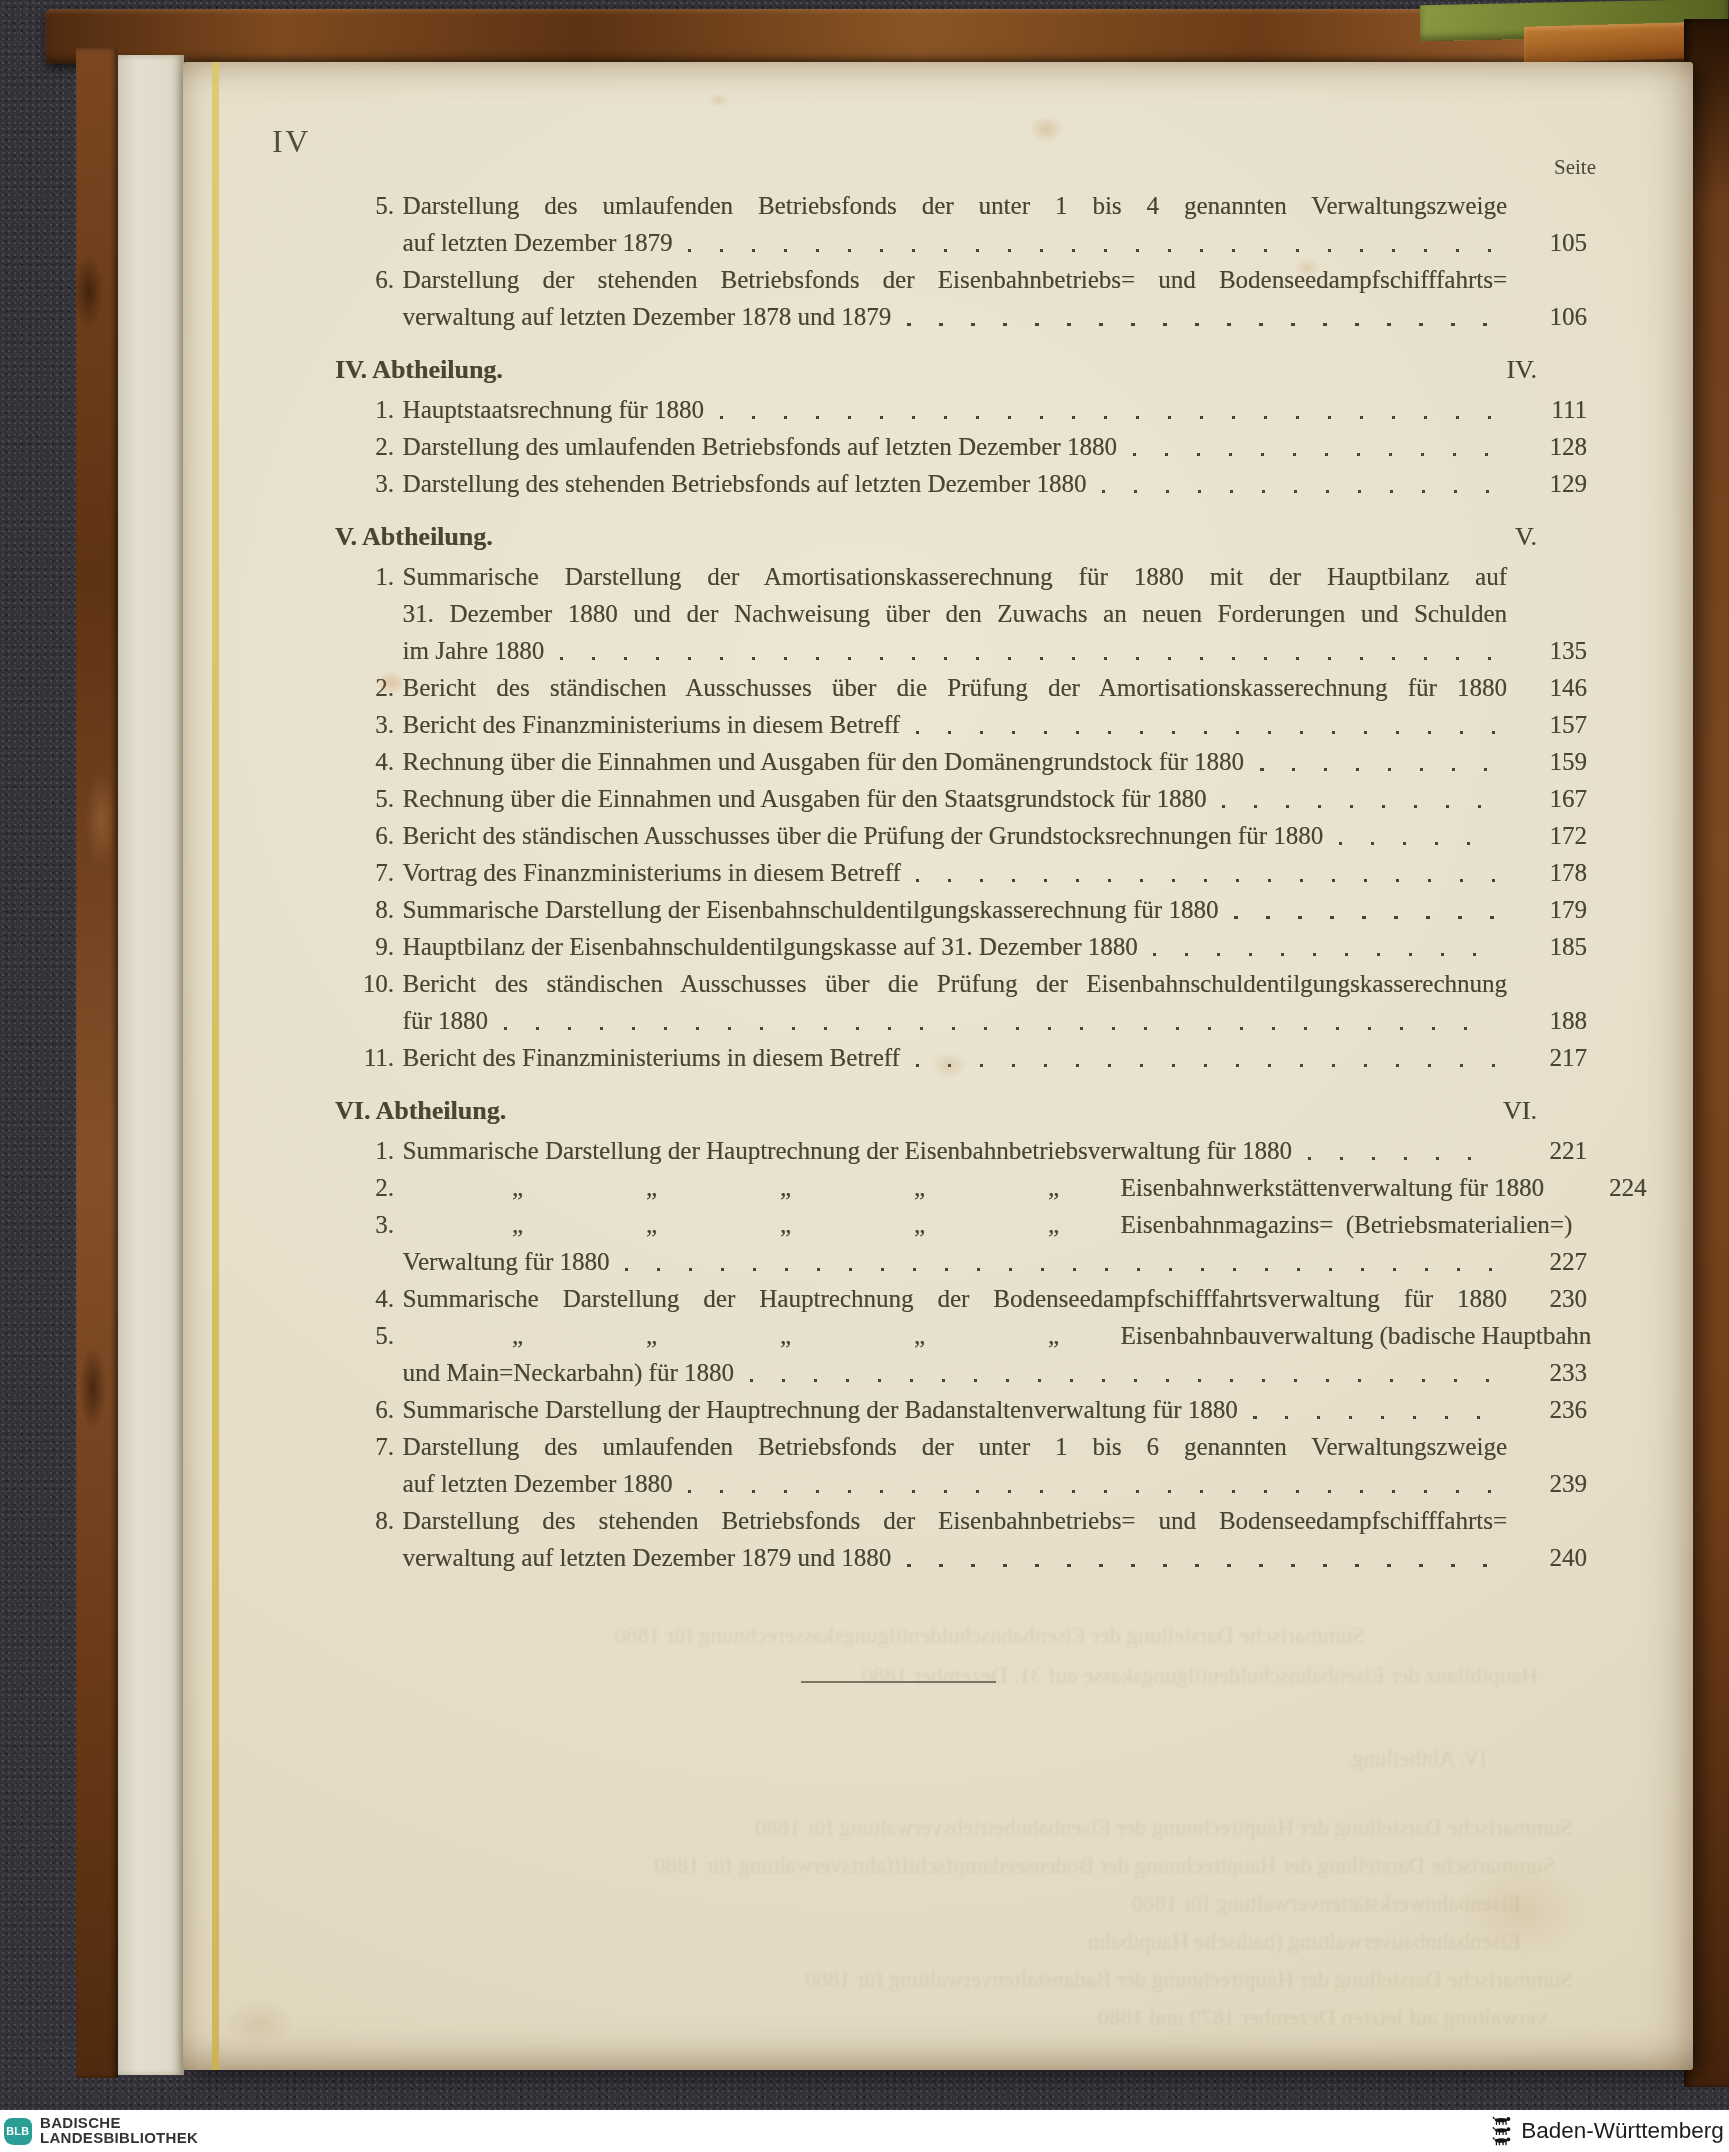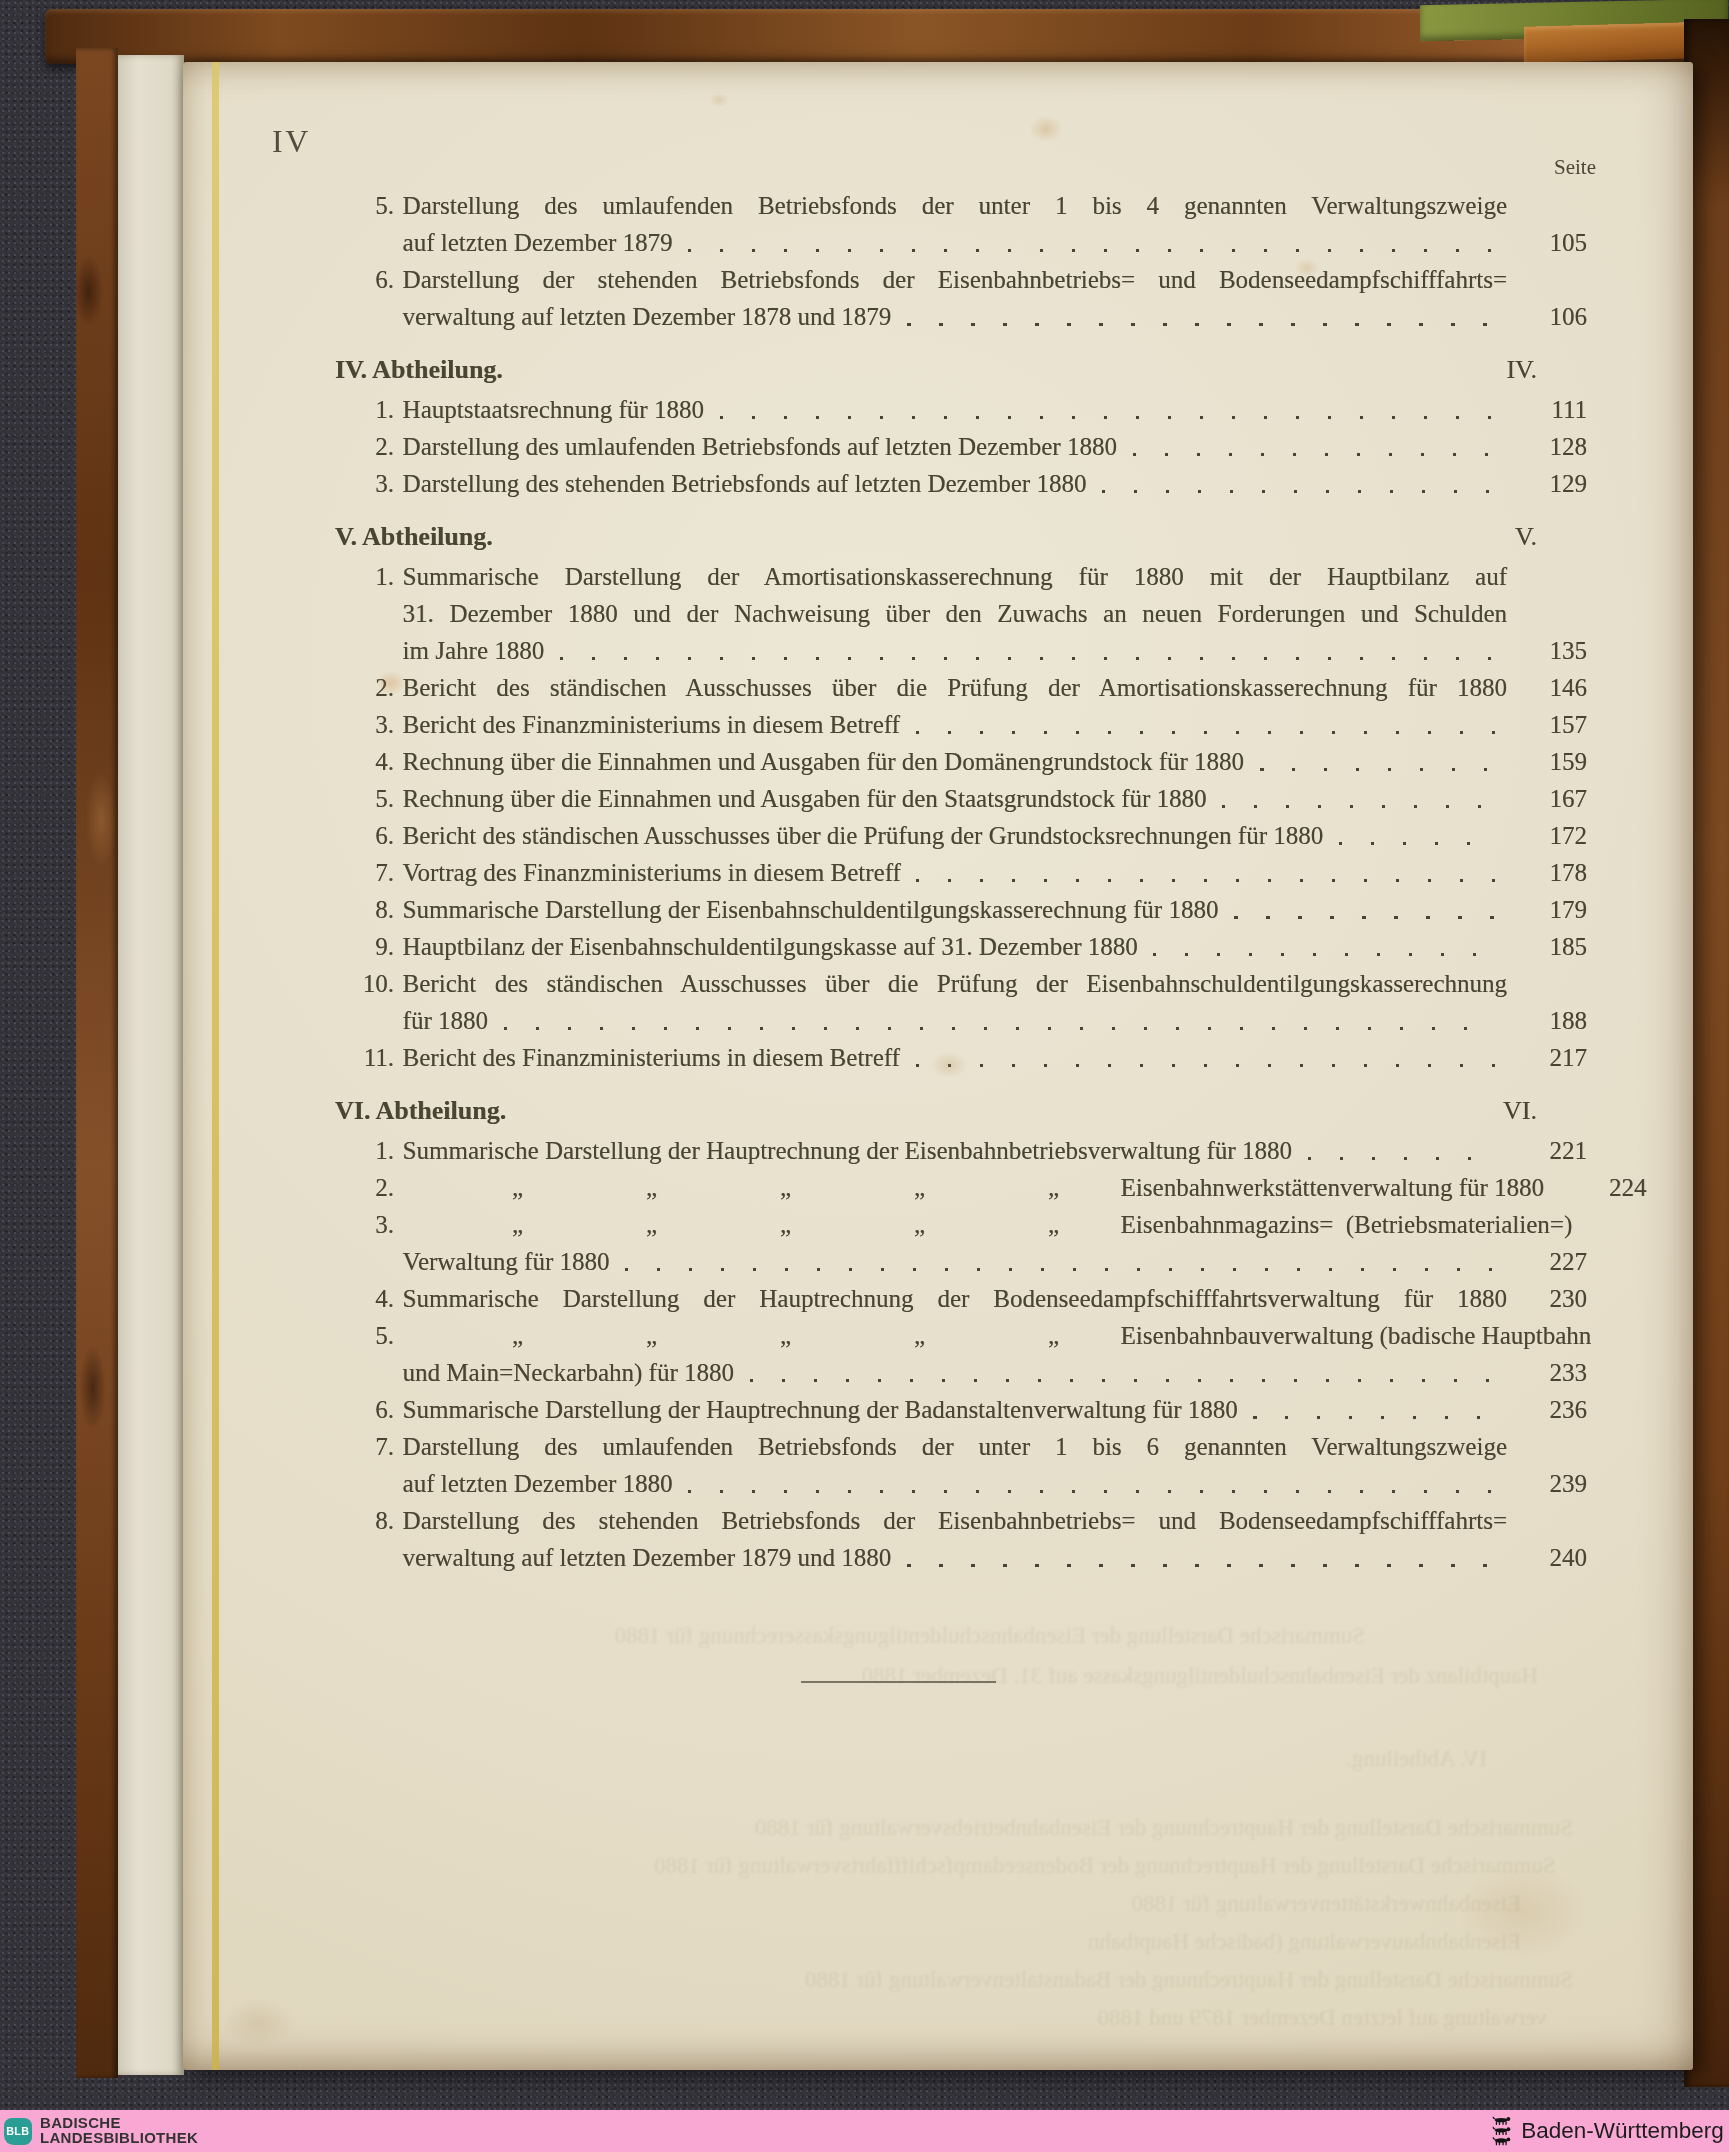--- a/index.html
+++ b/index.html
@@ -117,21 +117,21 @@
     border-top:2.6px solid #625a49;opacity:.8;
   }
   
   .ghost{
     position:absolute;left:119px;top:1555px;width:1271px;
     transform:scaleX(-1);opacity:.13;filter:blur(1px);
     color:#7d7457;font-size:23px;line-height:38px;white-space:nowrap;overflow:hidden;height:450px;
   }
   
   .footer{
-    position:absolute;left:0;top:2110px;width:1729px;height:42px;background:#f9a8d4;
+    position:absolute;left:0;top:2110px;width:1729px;height:42px;background:#ffffff;
     font-family:"Liberation Sans","DejaVu Sans",sans-serif;
   }
   .blb-badge{
     position:absolute;left:3.5px;top:7.8px;width:28.5px;height:27px;border-radius:7.8px 7.8px 7.8px 9.5px;
     background:#2a9e94;display:flex;align-items:center;justify-content:center;
   }
   .blb-badge span{color:#fff;font-weight:bold;font-size:10.8px;letter-spacing:0.2px;}
   .blb-label{
     position:absolute;left:40px;top:6px;color:#333;font-weight:bold;font-size:15px;line-height:14.7px;letter-spacing:0.3px;
   }

